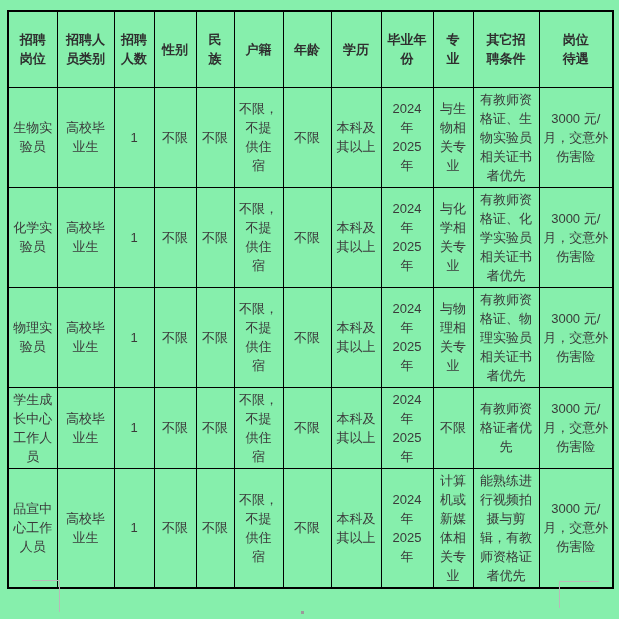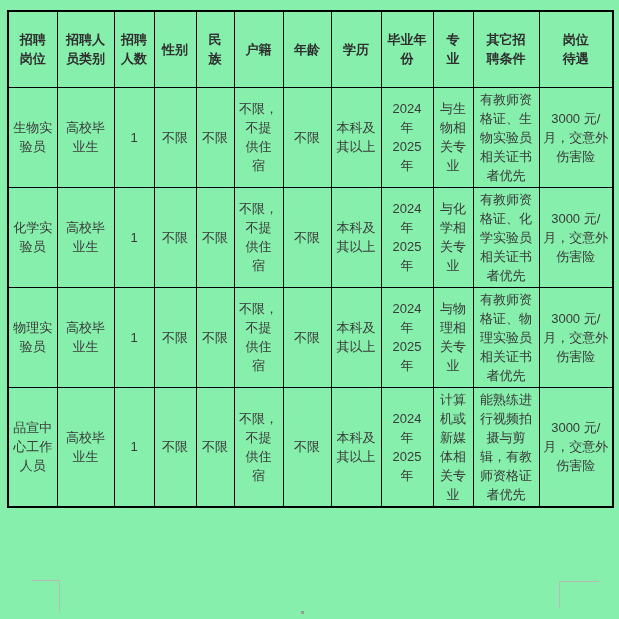--- a/index.html
+++ b/index.html
@@ -223,20 +223,49 @@
         <td>有教师资
 格证、物
 理实验员
 相关证书
 者优先</td>
         <td>3000 元/
 月，交意外
 伤害险</td>
       </tr>
       <tr>
+        <td>学生成
+长中心
+工作人
+员</td>
+        <td>高校毕
+业生</td>
+        <td>1</td>
+        <td>不限</td>
+        <td>不限</td>
+        <td>不限，
+不提
+供住
+宿</td>
+        <td>不限</td>
+        <td>本科及
+其以上</td>
+        <td>2024
+年
+2025
+年</td>
+        <td>不限</td>
+        <td>有教师资
+格证者优
+先</td>
+        <td>3000 元/
+月，交意外
+伤害险</td>
+      </tr>
+      <tr>
         <td>品宣中
 心工作
 人员</td>
         <td>高校毕
 业生</td>
         <td>1</td>
         <td>不限</td>
         <td>不限</td>
         <td>不限，
 不提

